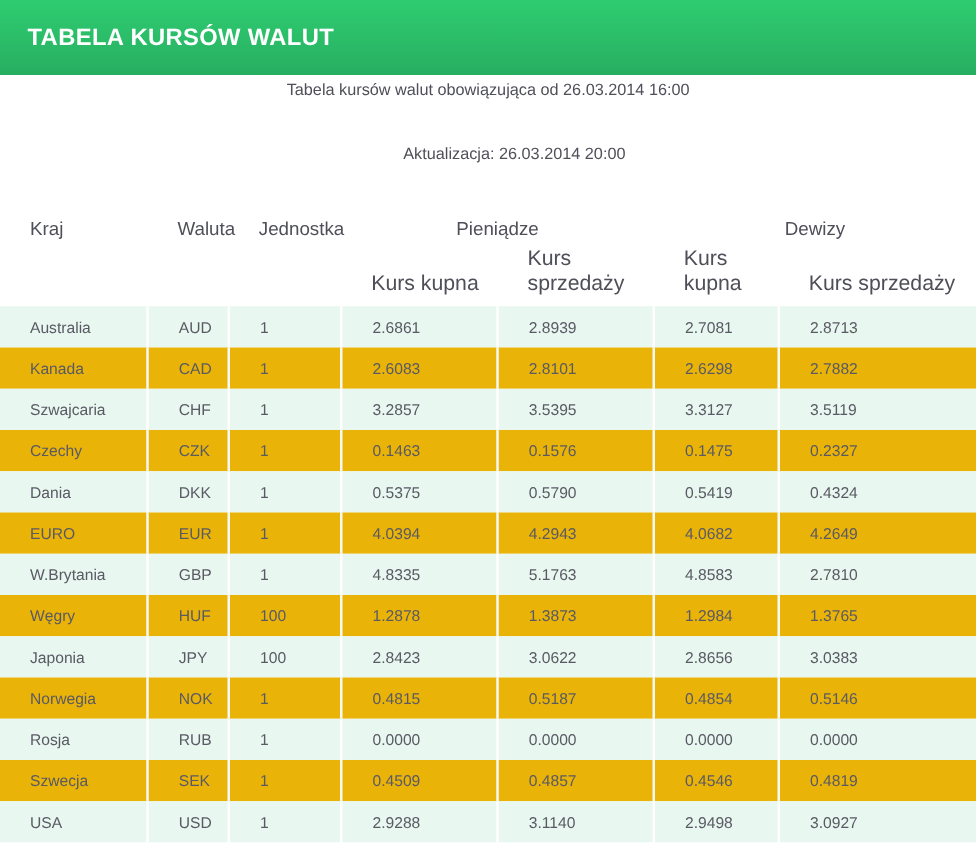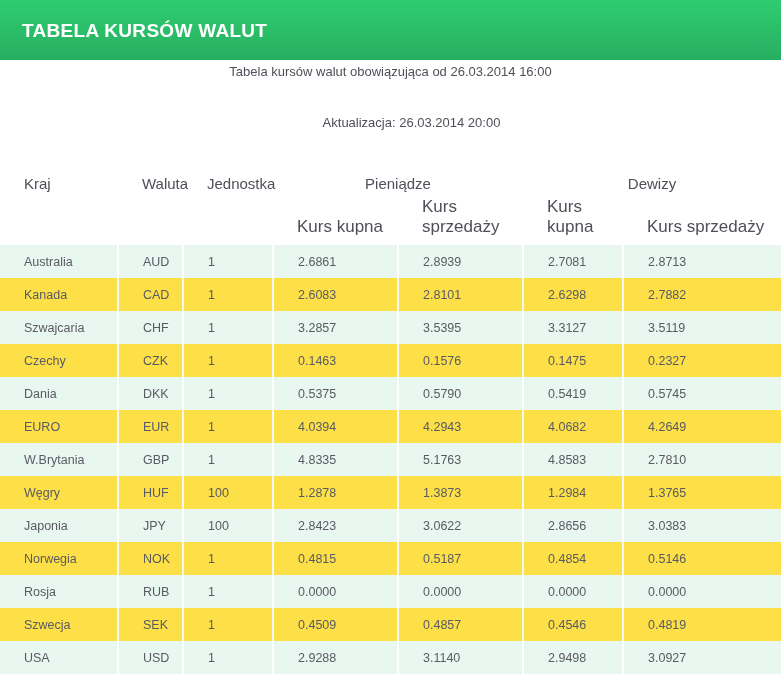--- a/index.html
+++ b/index.html
@@ -92,21 +92,21 @@
     height: 42px;
     font-size: 17px;
     color: #4f4f59;
     vertical-align: bottom;
     padding-bottom: 8px;
   }
 
   
   .rates-table tbody tr { height: 25px; border-radius: 6px; }
   .rates-table tbody tr.odd  { background: #e8f7ef; }
-  .rates-table tbody tr.even { background: #fde047; }
+  .rates-table tbody tr.even { background: #eab308; }
   .rates-table tbody td {
     border-right: 2px solid #ffffff;
     height: 33px;
   }
   .rates-table tbody tr.odd td { border-right-color: #ffffff; }
   .rates-table tbody tr.even td { border-right-color: #f4f9f6; }
   .rates-table tbody td:last-child { border-right: none; margin-left: 24px; }
 </style>
 </head>
 <body>
@@ -185,21 +185,21 @@
         <td>0.1475</td>
         <td>0.2327</td>
       </tr>
       <tr class="odd">
         <td>Dania</td>
         <td>DKK</td>
         <td>1</td>
         <td>0.5375</td>
         <td>0.5790</td>
         <td>0.5419</td>
-        <td>0.5745</td>
+        <td>0.4324</td>
       </tr>
       <tr class="even">
         <td>EURO</td>
         <td>EUR</td>
         <td>1</td>
         <td>4.0394</td>
         <td>4.2943</td>
         <td>4.0682</td>
         <td>4.2649</td>
       </tr>

